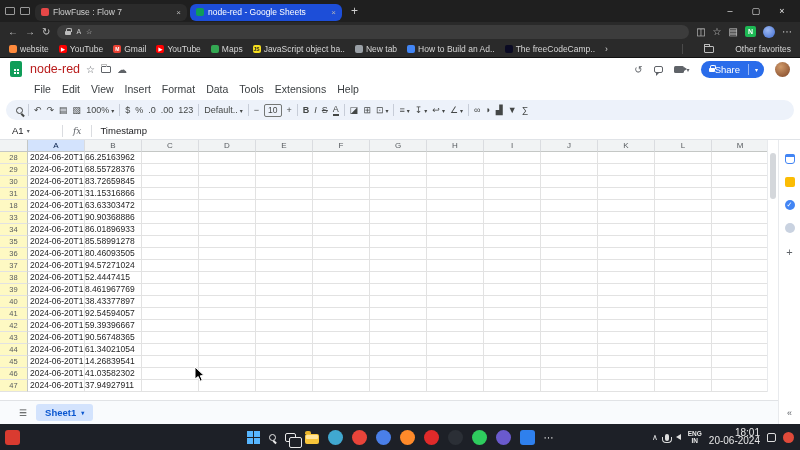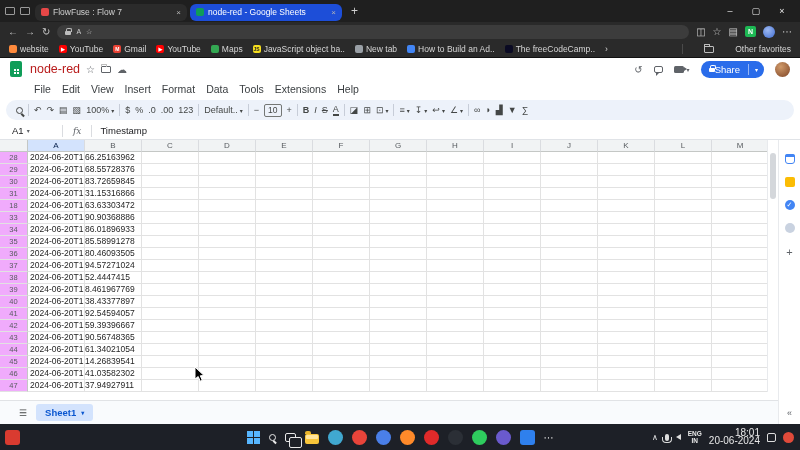--- a/index.html
+++ b/index.html
@@ -75,21 +75,21 @@
 
   
   #main{display:flex;height:284px}
   #left{flex:1;min-width:0;display:flex;flex-direction:column;position:relative}
   #gridwrap{height:252px;position:relative;overflow:hidden;background:#fff}
   #grid-head{display:flex;height:12px}
   .corner{width:28px;flex:none;background:#f1f3f4;border-right:1px solid #c4c7c5;border-bottom:1px solid #c4c7c5}
   .colhead{width:57px;flex:none;background:#f1f3f4;border-right:1px solid #dadce0;border-bottom:1px solid #c4c7c5;font-size:8px;color:#575b5f;text-align:center;line-height:11px}
   .colhead.sel{background:#d3e3fd;color:#041e49}
   .grow{display:flex;height:12px}
-  .rnum{width:28px;flex:none;background:#f0abfc;border-right:1px solid #c4c7c5;border-bottom:1px solid #e2e2e2;font-size:7.5px;color:#575b5f;text-align:center;line-height:12px}
+  .rnum{width:28px;flex:none;background:#fef9c3;border-right:1px solid #c4c7c5;border-bottom:1px solid #e2e2e2;font-size:7.5px;color:#575b5f;text-align:center;line-height:12px}
   .cell{width:57px;flex:none;border-right:1px solid #e2e2e2;border-bottom:1px solid #e2e2e2;font-size:8.5px;line-height:11px;color:#1f1f1f;overflow:hidden;white-space:nowrap}
   .cell.ca{padding-left:2px}
   .cell.cb{text-align:left;padding-right:14px}
   #vscroll{position:absolute;top:0;right:0;width:11px;bottom:0;background:#fff;border-left:1px solid #e8eaed}
   #vthumb{position:absolute;top:13px;left:2px;width:6px;height:46px;background:#d4d7db;border-radius:3px}
   #filler{height:8px;background:#fff}
 
   #sheetbar{height:24px;background:#f9fbfd;border-top:1px solid #e1e3e6;display:flex;align-items:center;gap:9px;padding:0 10px;font-size:11px;color:#444746}
   .stab{height:17px;background:#d3e3fd;color:#0b57d0;border-radius:3px;display:flex;align-items:center;gap:5px;padding:0 9px;font-weight:bold;font-size:9.5px}
   .stab .c{font-size:6px}

